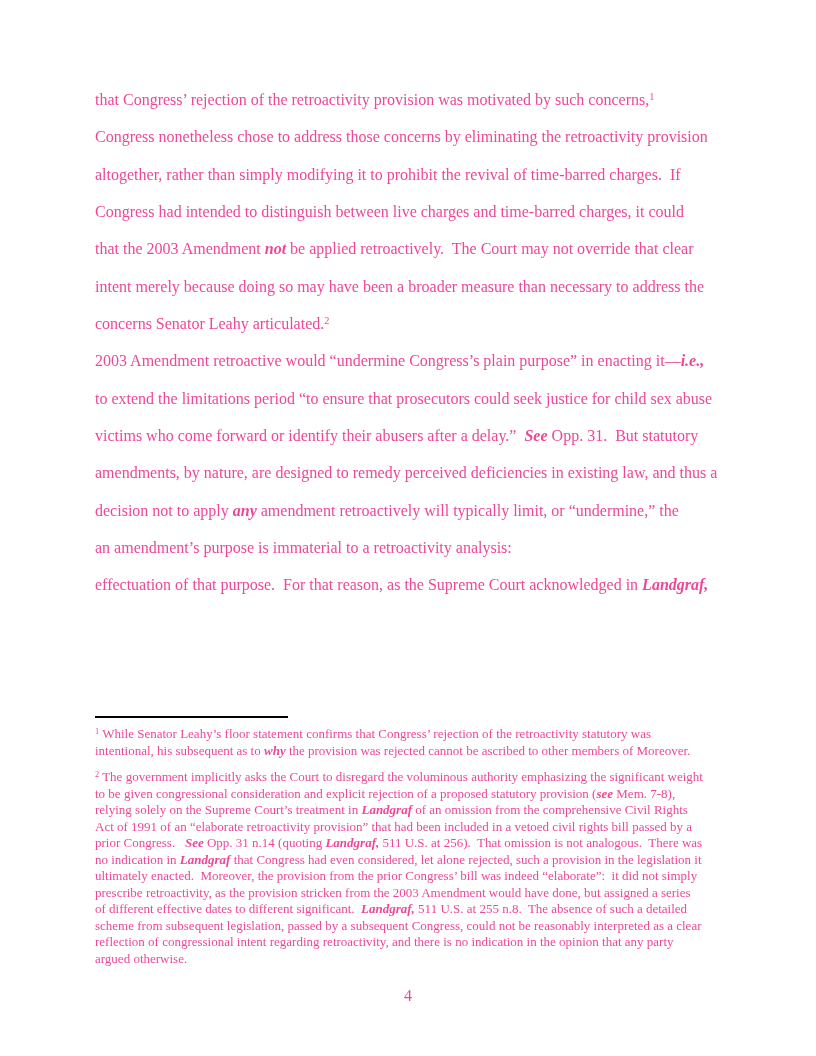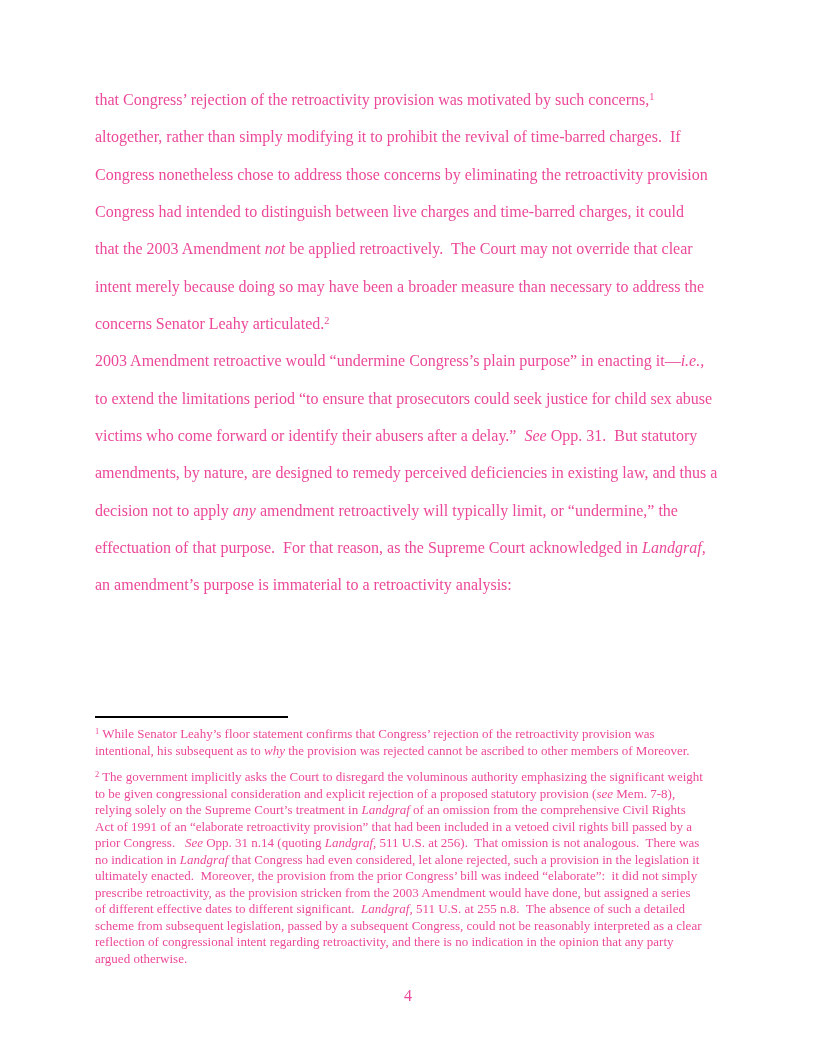--- a/index.html
+++ b/index.html
@@ -38,21 +38,21 @@
     left: 95px;
     width: 660px;
     font-size: 13px;
   }
   .footnote-1 { top: 726px; }
   .footnote-2 { top: 769px; }
   .fn-line {
     line-height: 16.5px;
     white-space: pre;
   }
-  .it { font-style: italic; }
+  .it { font-style: italic; font-weight: bold; }
   .sup {
     font-size: 0.64em;
     vertical-align: 0.45em;
     line-height: 0;
   }
   .page-number {
     position: absolute;
     left: 0;
     top: 986px;
     width: 816px;
@@ -61,39 +61,39 @@
     line-height: 20px;
   }
 </style>
 </head>
 <body>
 
 <div class="page">
 
   <div class="body-text" id="body-text">
       <div class="body-line"><span>that Congress’ rejection of the retroactivity provision was motivated by such concerns,</span><span class="sup">1</span></div>
+      <div class="body-line"><span>Congress nonetheless chose to address those concerns by eliminating the retroactivity provision</span></div>
       <div class="body-line"><span>altogether, rather than simply modifying it to prohibit the revival of time-barred charges.  If</span></div>
-      <div class="body-line"><span>Congress nonetheless chose to address those concerns by eliminating the retroactivity provision</span></div>
       <div class="body-line"><span>Congress had intended to distinguish between live charges and time-barred charges, it could</span></div>
       <div class="body-line"><span>that the 2003 Amendment </span><span class="it">not</span><span> be applied retroactively.  The Court may not override that clear</span></div>
       <div class="body-line"><span>intent merely because doing so may have been a broader measure than necessary to address the</span></div>
       <div class="body-line"><span>concerns Senator Leahy articulated.</span><span class="sup">2</span></div>
       <div class="body-line"><span>2003 Amendment retroactive would “undermine Congress’s plain purpose” in enacting it—</span><span class="it">i.e.,</span></div>
       <div class="body-line"><span>to extend the limitations period “to ensure that prosecutors could seek justice for child sex abuse</span></div>
       <div class="body-line"><span>victims who come forward or identify their abusers after a delay.”  </span><span class="it">See</span><span> Opp. 31.  But statutory</span></div>
       <div class="body-line"><span>amendments, by nature, are designed to remedy perceived deficiencies in existing law, and thus a</span></div>
       <div class="body-line"><span>decision not to apply </span><span class="it">any</span><span> amendment retroactively will typically limit, or “undermine,” the</span></div>
+      <div class="body-line"><span>an amendment’s purpose is immaterial to a retroactivity analysis:</span></div>
       <div class="body-line"><span>effectuation of that purpose.  For that reason, as the Supreme Court acknowledged in </span><span class="it">Landgraf,</span></div>
-      <div class="body-line"><span>an amendment’s purpose is immaterial to a retroactivity analysis:</span></div>
     </div>
 
   <div class="footnote-separator"></div>
 
   <div class="footnote footnote-1" id="footnote-1">
-      <div class="fn-line"><span class="sup">1</span><span> While Senator Leahy’s floor statement confirms that Congress’ rejection of the retroactivity provision was</span></div>
+      <div class="fn-line"><span class="sup">1</span><span> While Senator Leahy’s floor statement confirms that Congress’ rejection of the retroactivity statutory was</span></div>
       <div class="fn-line"><span>intentional, his subsequent as to </span><span class="it">why</span><span> the provision was rejected cannot be ascribed to other members of Moreover.</span></div>
     </div>
   <div class="footnote footnote-2" id="footnote-2">
       <div class="fn-line"><span class="sup">2</span><span> The government implicitly asks the Court to disregard the voluminous authority emphasizing the significant weight</span></div>
       <div class="fn-line"><span>to be given congressional consideration and explicit rejection of a proposed statutory provision (</span><span class="it">see</span><span> Mem. 7-8),</span></div>
       <div class="fn-line"><span>relying solely on the Supreme Court’s treatment in </span><span class="it">Landgraf</span><span> of an omission from the comprehensive Civil Rights</span></div>
       <div class="fn-line"><span>Act of 1991 of an “elaborate retroactivity provision” that had been included in a vetoed civil rights bill passed by a</span></div>
       <div class="fn-line"><span>prior Congress.   </span><span class="it">See</span><span> Opp. 31 n.14 (quoting </span><span class="it">Landgraf,</span><span> 511 U.S. at 256).  That omission is not analogous.  There was</span></div>
       <div class="fn-line"><span>no indication in </span><span class="it">Landgraf</span><span> that Congress had even considered, let alone rejected, such a provision in the legislation it</span></div>
       <div class="fn-line"><span>ultimately enacted.  Moreover, the provision from the prior Congress’ bill was indeed “elaborate”:  it did not simply</span></div>

